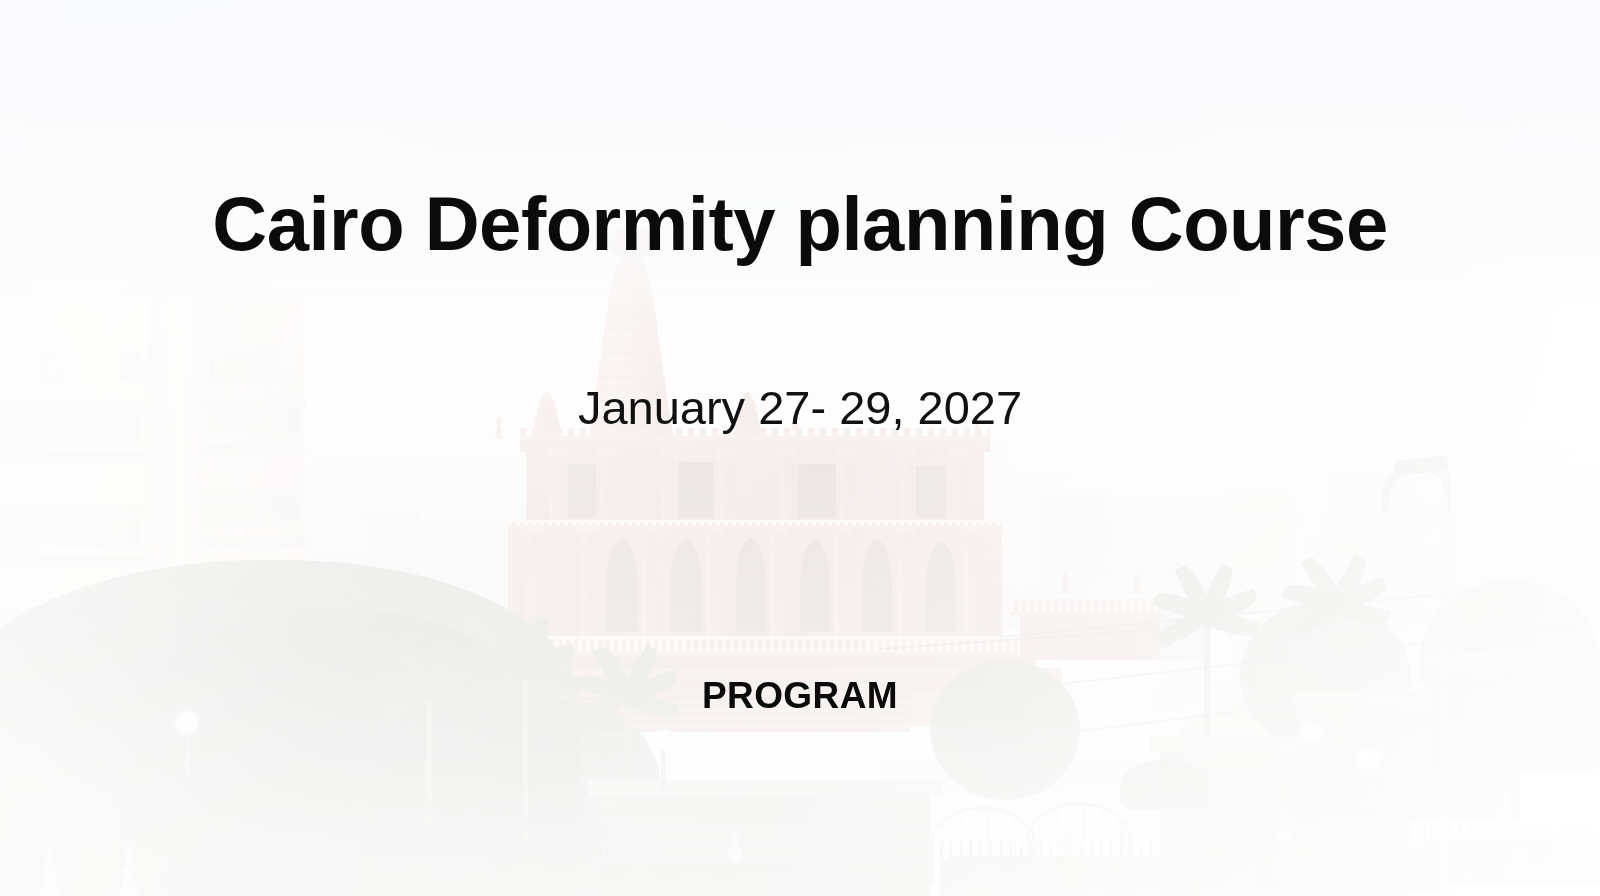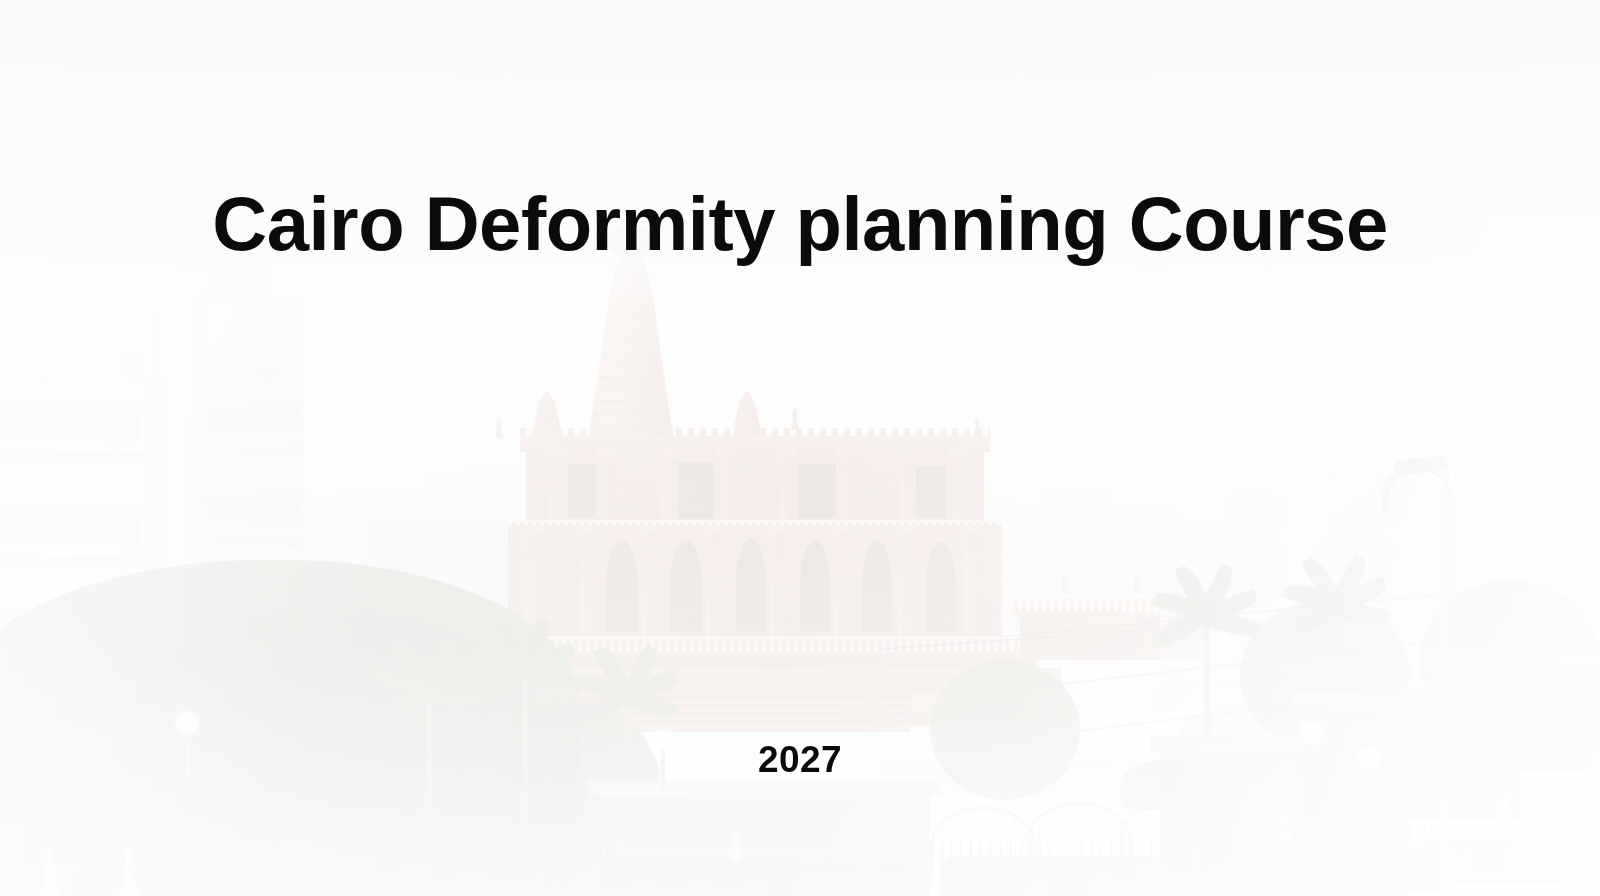--- a/index.html
+++ b/index.html
@@ -544,16 +544,17 @@
     <div class="wire" style="left:880px;top:648px;width:300px;transform:rotate(-4deg);"></div>
 
     <div class="haze1"></div>
     <div class="haze2"></div>
     <div class="haze3"></div>
     <div class="haze-top"></div>
   </div>
 
   <div class="text-layer">
     <div class="title">Cairo Deformity planning Course</div>
-    <div class="year">2027</div>
+    <div class="date">January 27- 29, 2027</div>
+    <div class="program">PROGRAM</div>
   </div>
 
 </div>
 
 </body></html>

